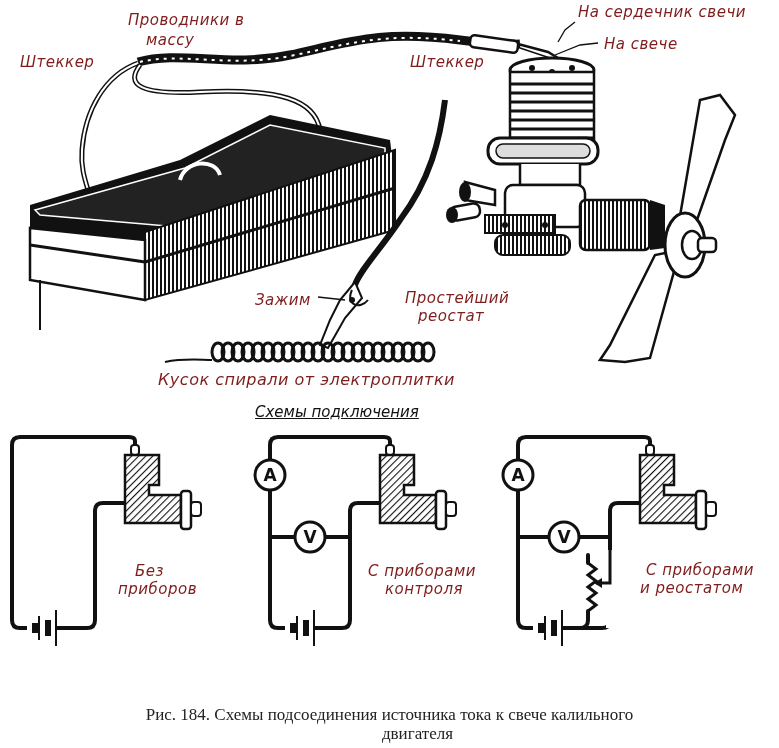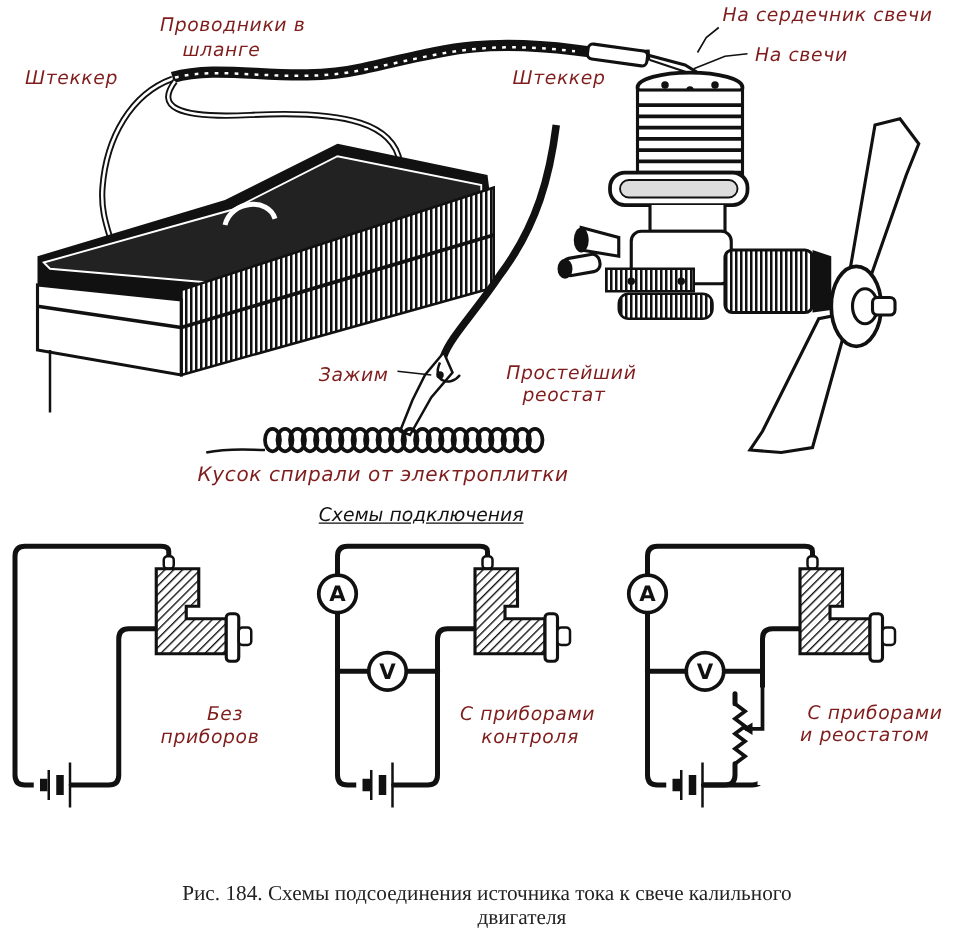--- a/index.html
+++ b/index.html
@@ -1,18 +1,18 @@
 <!DOCTYPE html>
 <html><head>
 <meta charset="utf-8">
 <style>
   html,body{margin:0;padding:0;background:#fff;}
   body{width:779px;height:748px;position:relative;overflow:hidden;font-family:"DejaVu Sans",sans-serif;color:#111;}
   .lbl{position:absolute;font-family:"DejaVu Sans",sans-serif;font-style:italic;font-size:15px;line-height:16px;letter-spacing:0.5px;color:#7f1d1d;white-space:nowrap;}
-  .lbl.c{text-align:center;}
+  .lbl.c{}
   .sub{position:absolute;font-family:"DejaVu Sans",sans-serif;font-style:italic;font-size:15px;text-decoration:underline;color:#111;white-space:nowrap;}
   .cap{position:absolute;left:0;width:779px;text-align:center;font-family:"Liberation Serif",serif;font-size:17px;line-height:20px;color:#222;}
   svg{position:absolute;left:0;top:0;}
   .meter-txt{font-family:"DejaVu Sans",sans-serif;font-weight:bold;font-size:17px;}
 </style>
 </head>
 <body>
 
 <svg width="779" height="748" viewBox="0 0 779 748">
   <defs>
@@ -201,23 +201,23 @@
           <path d="M640 455 h34 v30 h-10 v0 h0 v10 h32 v28 h-56 Z" fill="url(#hatch)" stroke="#111" stroke-width="2.5"></path>
           <rect x="696" y="491" width="10" height="38" rx="3" fill="#fff" stroke="#111" stroke-width="2.5"></rect>
           <rect x="706" y="502" width="10" height="14" rx="3" fill="#fff" stroke="#111" stroke-width="2"></rect>
         </g>
       </g>
     </g>
 </svg>
 
 <div class="lbl" style="left:20px;top:54px;">Штеккер</div>
 <div class="lbl" style="left:128px;top:12px;">Проводники в</div>
-<div class="lbl" style="left:146px;top:32px;">шланге</div>
+<div class="lbl" style="left:146px;top:32px;">массу</div>
 <div class="lbl" style="left:578px;top:4px;">На сердечник свечи</div>
-<div class="lbl" style="left:604px;top:36px;">На свечи</div>
+<div class="lbl" style="left:604px;top:36px;">На свече</div>
 <div class="lbl" style="left:410px;top:54px;">Штеккер</div>
 <div class="lbl" style="left:255px;top:292px;">Зажим</div>
 <div class="lbl" style="left:405px;top:290px;">Простейший</div>
 <div class="lbl" style="left:418px;top:308px;">реостат</div>
 <div class="lbl" style="left:158px;top:372px;font-size:16px;text-align:right;">Кусок спирали от электроплитки</div>
 
 <div class="sub" style="left:255px;top:403px;">Схемы подключения</div>
 
 <div class="lbl c" style="left:135px;top:563px;width:90px;">Без</div>
 <div class="lbl c" style="left:118px;top:581px;width:100px;">приборов</div>

